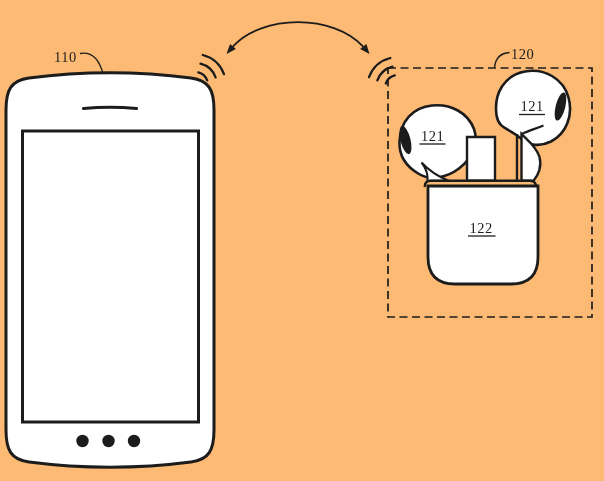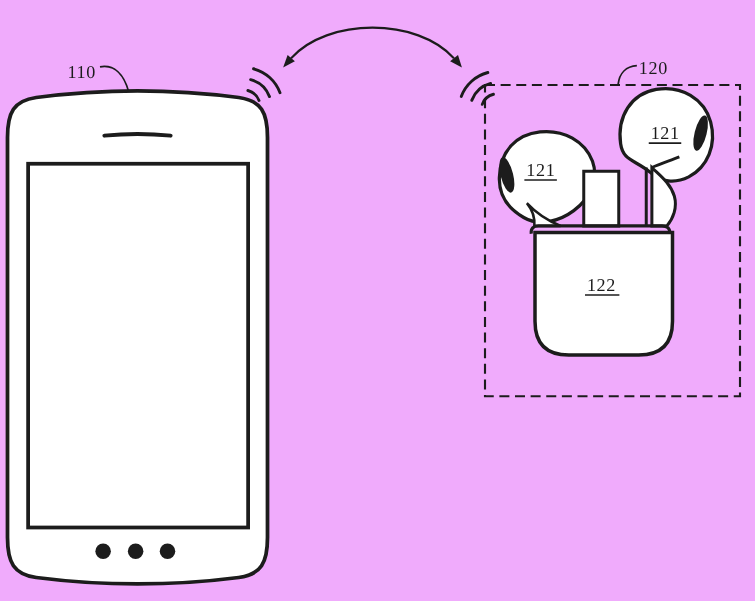--- a/index.html
+++ b/index.html
@@ -4,21 +4,21 @@
 <style>
   html, body {
     margin: 0;
     padding: 0;
     background: #ffffff;
   }
   .figure-wrap {
     position: relative;
     width: 604px;
     height: 481px;
-    background: #f0abfc;
+    background: #fdba74;
     overflow: hidden;
   }
   svg {
     display: block;
   }
   .patent-label {
     font-family: "Liberation Serif", "DejaVu Serif", serif;
     font-size: 14.5px;
     letter-spacing: 0.5px;
     fill: #1c1c1c;

